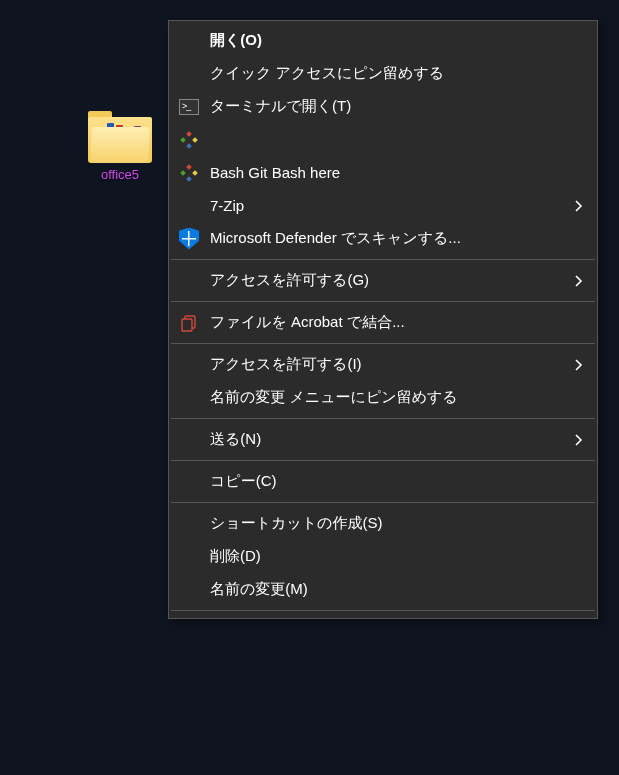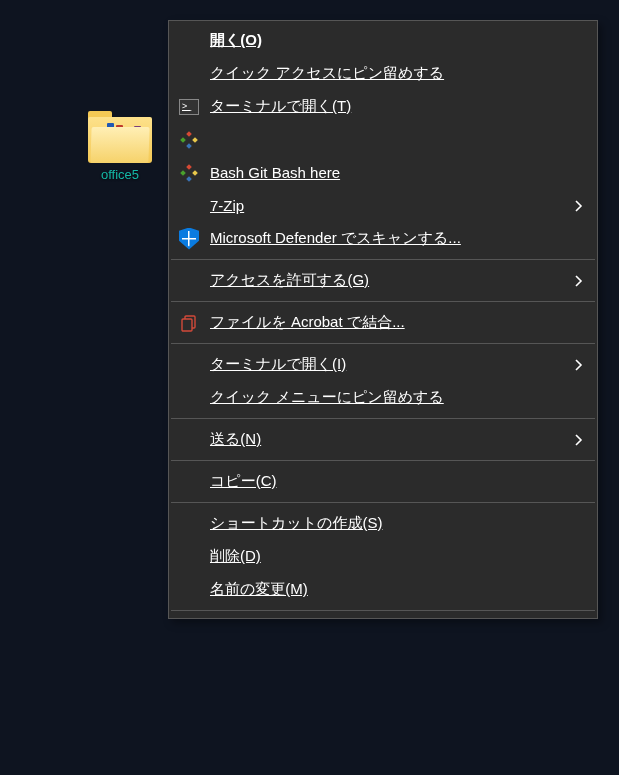--- a/index.html
+++ b/index.html
@@ -59,21 +59,21 @@
       gap: 2px;
       align-items: flex-end;
     }
     .content-strip { width: 7px; border-radius: 1px; }
     .c1 { height: 24px; background: #3a7a3f; }
     .c2 { height: 28px; background: #2058b3; }
     .c3 { height: 26px; background: #c03a2d; }
     .c4 { height: 22px; background: #d08a2e; }
     .c5 { height: 25px; background: #7a3f7a; }
     .folder-label {
-      color: #14b8a6;
+      color: #d946ef;
       font-size: 13px;
       text-align: center;
       text-shadow: 0 1px 2px rgba(0,0,0,0.6);
       white-space: nowrap;
     }
 
     .context-menu {
       position: absolute;
       left: 168px;
       top: 20px;
@@ -84,21 +84,20 @@
       box-shadow: 4px 4px 8px rgba(0,0,0,0.35);
     }
     .menu-item {
       display: flex;
       align-items: center;
       height: 33px;
       padding: 0 10px 0 8px;
       color: #ffffff;
       white-space: nowrap;
       cursor: default;
-      text-decoration: underline;
     }
     .mi-icon {
       width: 22px;
       height: 22px;
       flex: 0 0 22px;
       margin-right: 10px;
       display: flex;
       align-items: center;
       justify-content: center;
     }
@@ -244,31 +243,31 @@
         <rect x="3" y="6" width="10" height="12" rx="1" fill="#2b2b2b" stroke="#d24a3a" stroke-width="1.4"></rect>
       </svg>
     </span>
     <span class="mi-label">ファイルを Acrobat で結合...</span>
   </div>
 
   <div class="menu-sep"></div>
 
   <div class="menu-item">
     <span class="mi-icon"></span>
-    <span class="mi-label">ターミナルで開く(I)</span>
+    <span class="mi-label">アクセスを許可する(I)</span>
     <span class="mi-arrow">
       <svg width="10" height="14" viewBox="0 0 10 14">
           <path d="M2 2 L7 7 L2 12" stroke="#fff" stroke-width="1.6" fill="none"></path>
         </svg>
     </span>
   </div>
 
   <div class="menu-item">
     <span class="mi-icon"></span>
-    <span class="mi-label">クイック メニューにピン留めする</span>
+    <span class="mi-label">名前の変更 メニューにピン留めする</span>
   </div>
 
   <div class="menu-sep"></div>
 
   <div class="menu-item">
     <span class="mi-icon"></span>
     <span class="mi-label">送る(N)</span>
     <span class="mi-arrow">
       <svg width="10" height="14" viewBox="0 0 10 14">
           <path d="M2 2 L7 7 L2 12" stroke="#fff" stroke-width="1.6" fill="none"></path>

